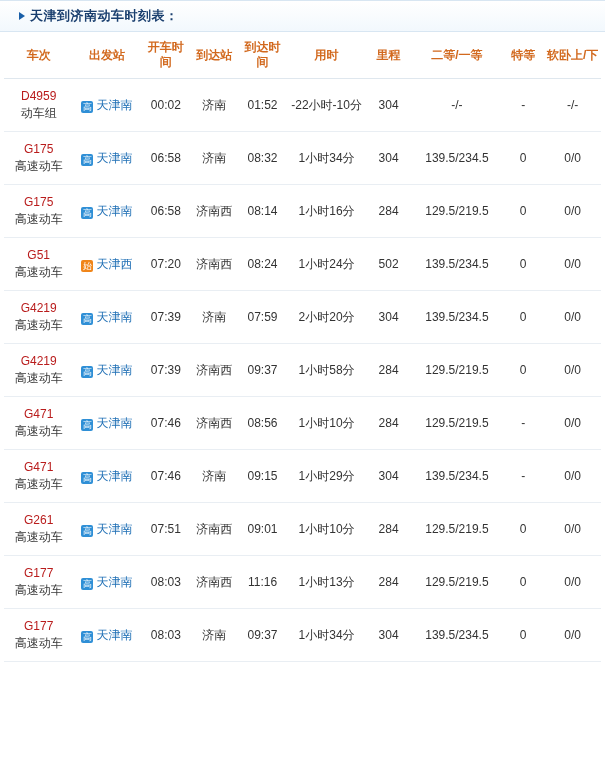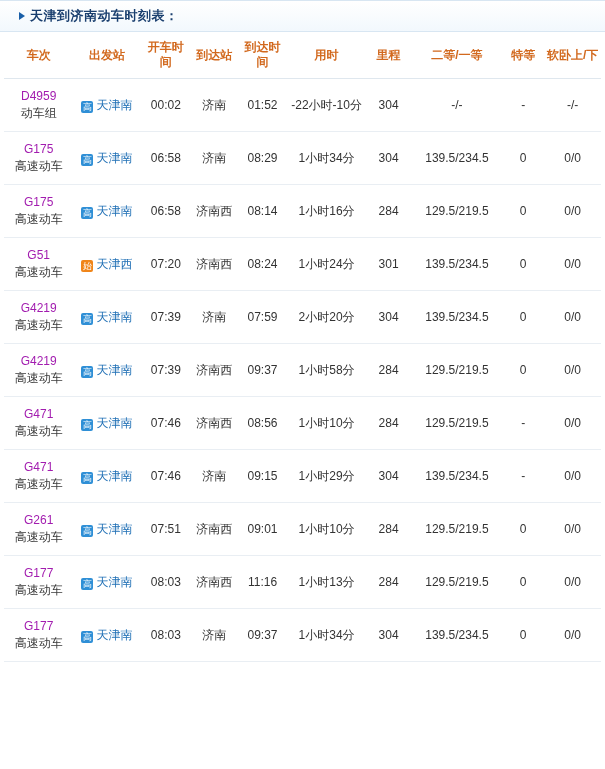--- a/index.html
+++ b/index.html
@@ -71,21 +71,21 @@
   .col-dep   { width: 48px; }
   .col-to    { width: 44px; }
   .col-arr   { width: 48px; }
   .col-dur   { width: 74px; }
   .col-dist  { width: 44px; }
   .col-price { width: 86px; }
   .col-spec  { width: 40px; }
   .col-soft  { width: 54px; }
 
   .train-no {
-    color: #a21caf;
+    color: #b91c1c;
     display: block;
   }
   .train-type {
     color: #3a3a3a;
     display: block;
   }
   .station-cell {
     text-align: center;
     white-space: normal;
     margin-top: 32px;
@@ -165,21 +165,21 @@
           <td>-/-</td>
         </tr>
         <tr>
           <td>
             <span class="train-no">G175</span>
             <span class="train-type">高速动车</span>
           </td>
           <td class="station-cell"><span class="station-inner"><span class="badge" style="background: rgb(47, 143, 214);">高</span><span class="stn-name">天津南</span></span></td>
           <td>06:58</td>
           <td style="color: rgb(51, 51, 51);">济南</td>
-          <td>08:29</td>
+          <td>08:32</td>
           <td>1小时34分</td>
           <td>304</td>
           <td>139.5/234.5</td>
           <td>0</td>
           <td>0/0</td>
         </tr>
         <tr>
           <td>
             <span class="train-no">G175</span>
             <span class="train-type">高速动车</span>
@@ -197,21 +197,21 @@
         <tr>
           <td>
             <span class="train-no">G51</span>
             <span class="train-type">高速动车</span>
           </td>
           <td class="station-cell"><span class="station-inner"><span class="badge" style="background: rgb(240, 133, 25);">始</span><span class="stn-name">天津西</span></span></td>
           <td>07:20</td>
           <td style="color: rgb(51, 51, 51);">济南西</td>
           <td>08:24</td>
           <td>1小时24分</td>
-          <td>301</td>
+          <td>502</td>
           <td>139.5/234.5</td>
           <td>0</td>
           <td>0/0</td>
         </tr>
         <tr>
           <td>
             <span class="train-no">G4219</span>
             <span class="train-type">高速动车</span>
           </td>
           <td class="station-cell"><span class="station-inner"><span class="badge" style="background: rgb(47, 143, 214);">高</span><span class="stn-name">天津南</span></span></td>

